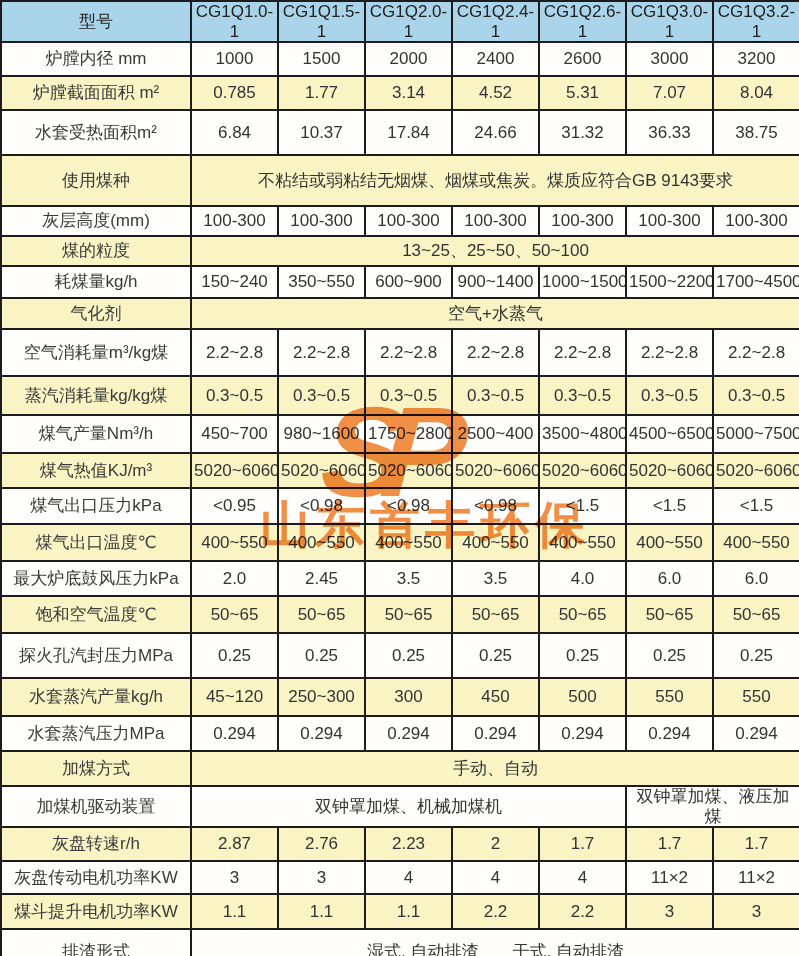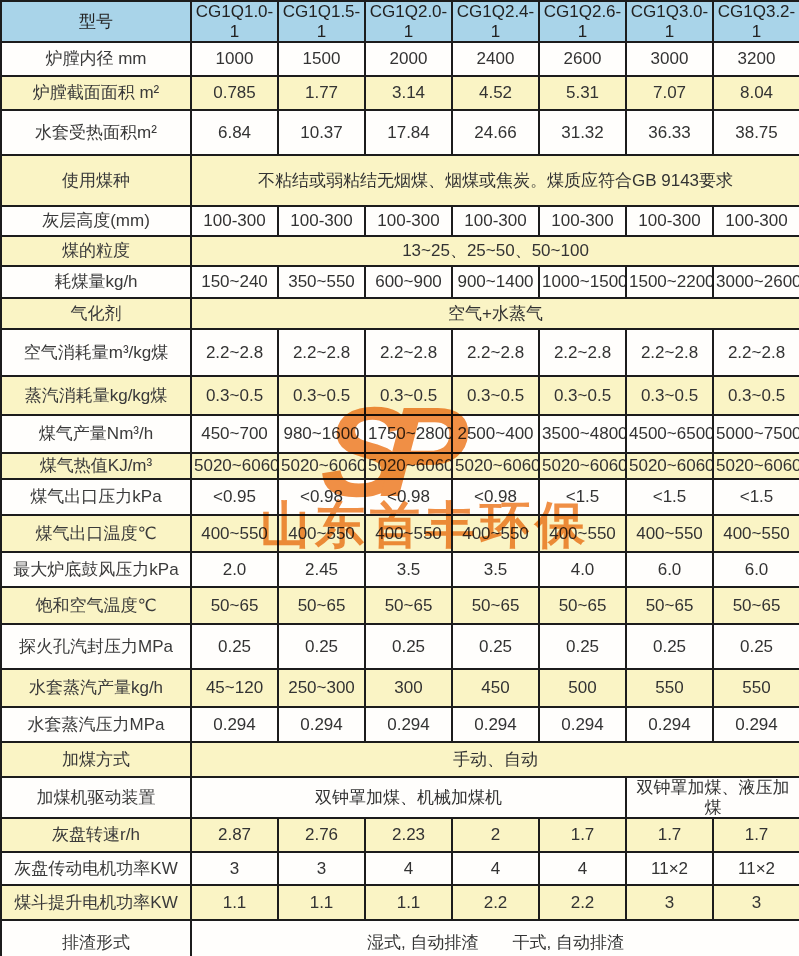--- a/index.html
+++ b/index.html
@@ -143,21 +143,21 @@
           <td colspan="7" class="merged">13~25、25~50、50~100</td>
         </tr>
         <tr class="white" style="height: 32px; border-radius: 10px;">
           <td class="label">耗煤量kg/h</td>
           <td>150~240</td>
           <td>350~550</td>
           <td>600~900</td>
           <td>900~1400</td>
           <td>1000~1500</td>
           <td>1500~2200</td>
-          <td>3000~2600</td>
+          <td>1700~4500</td>
         </tr>
         <tr class="yellow" style="height: 31px; padding-left: 48px;">
           <td class="label">气化剂</td>
           <td colspan="7" class="merged">空气+水蒸气</td>
         </tr>
         <tr class="white" style="height: 47px;">
           <td class="label">空气消耗量m³/kg煤</td>
           <td>2.2~2.8</td>
           <td>2.2~2.8</td>
           <td>2.2~2.8</td>
@@ -179,21 +179,21 @@
         <tr class="white" style="height: 38px;">
           <td class="label">煤气产量Nm³/h</td>
           <td>450~700</td>
           <td>980~1600</td>
           <td>1750~2800</td>
           <td>2500~400</td>
           <td>3500~4800</td>
           <td>4500~6500</td>
           <td>5000~7500</td>
         </tr>
-        <tr class="yellow" style="height: 26px;">
+        <tr class="yellow" style="height: 35px;">
           <td class="label">煤气热值KJ/m³</td>
           <td>5020~6060</td>
           <td>5020~6060</td>
           <td>5020~6060</td>
           <td>5020~6060</td>
           <td>5020~6060</td>
           <td>5020~6060</td>
           <td>5020~6060</td>
         </tr>
         <tr class="white" style="height: 36px;">

